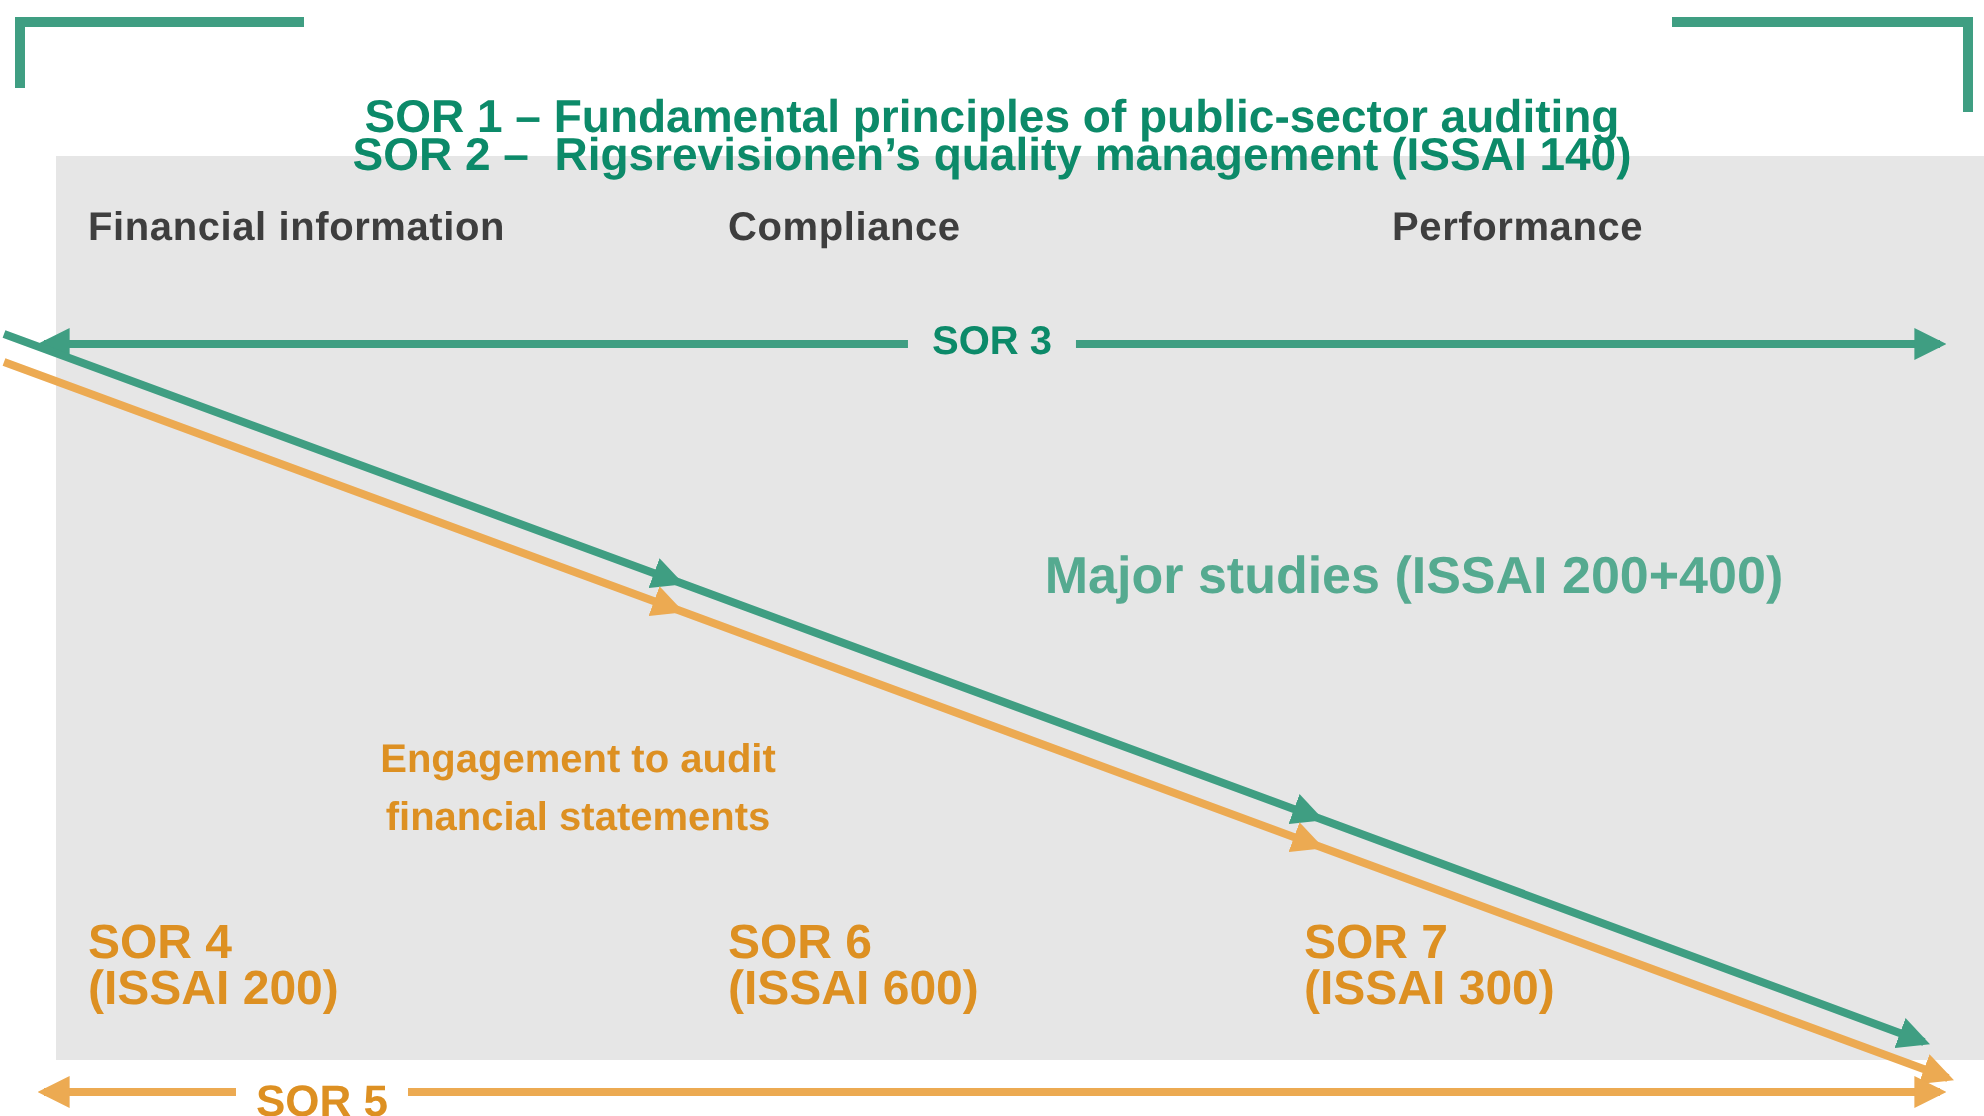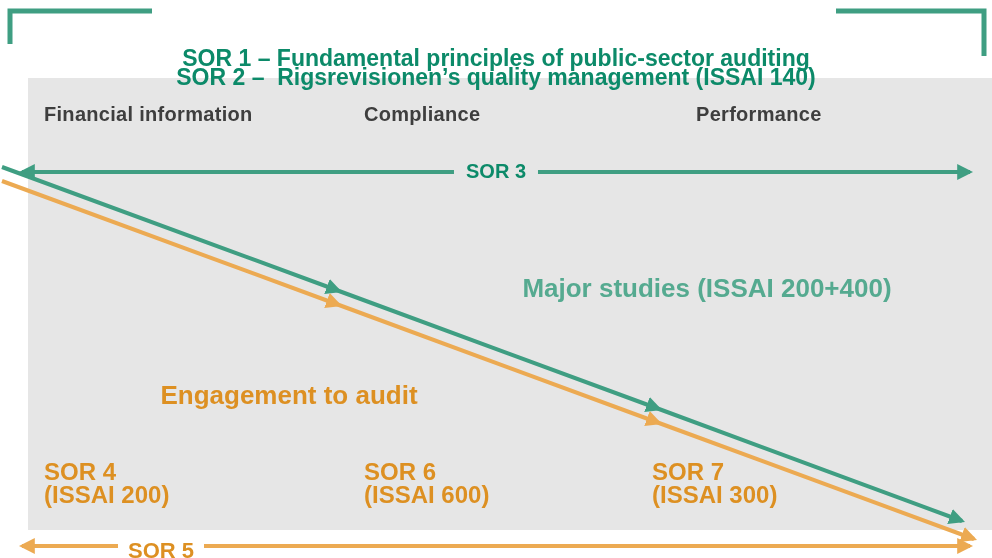--- a/index.html
+++ b/index.html
@@ -29,21 +29,21 @@
   .hdr1 { top: 5px; margin-top: 40px; }
   .hdr2 { top: 16px; margin-top: 48px; }
 
   
   .sor3 { position: absolute; top: 158px; left: 50%; transform: translateX(-50%);
           background: var(--box_bg); padding: 2px 12px; font-size: 20px; font-weight: 700;
           color: var(--green); z-index: 6; }
   .major { position: absolute; left: 707px; top: 288px; transform: translate(-50%,-50%);
            font-size: 26px; font-weight: 700; color: var(--green_light); white-space: nowrap; z-index: 6; }
   .engage { position: absolute; left: 289px; top: 395px; transform: translate(-50%,-50%);
-            text-align: center; font-size: 26px; font-weight: 700; color: var(--orange_text);
+            text-align: center; font-size: 20px; font-weight: 700; color: var(--orange_text);
             line-height: 29px; white-space: nowrap; z-index: 6; }
   .sor5 { position: absolute; left: 118px; top: 539px; background: #fff; padding: 0 10px;
           font-size: 22px; font-weight: 700; color: var(--orange_text); line-height: 24px; z-index: 6; }
 </style>
 </head>
 <body>
 
 <div class="stage">
 
   <div class="col" id="col1">
@@ -94,17 +94,18 @@
 
   <div class="hdr hdr1">SOR 1 – Fundamental principles of public-sector auditing</div>
   <div class="hdr hdr2">SOR 2 –  Rigsrevisionen’s quality management (ISSAI 140)</div>
 
   <div class="sor3">SOR 3</div>
 
   <div class="major">Major studies (ISSAI 200+400)</div>
 
   <div class="engage">
     <div>Engagement to audit</div>
+    <div>financial statements</div>
   </div>
 
   <div class="sor5">SOR 5</div>
 
 </div>
 
 </body></html>

